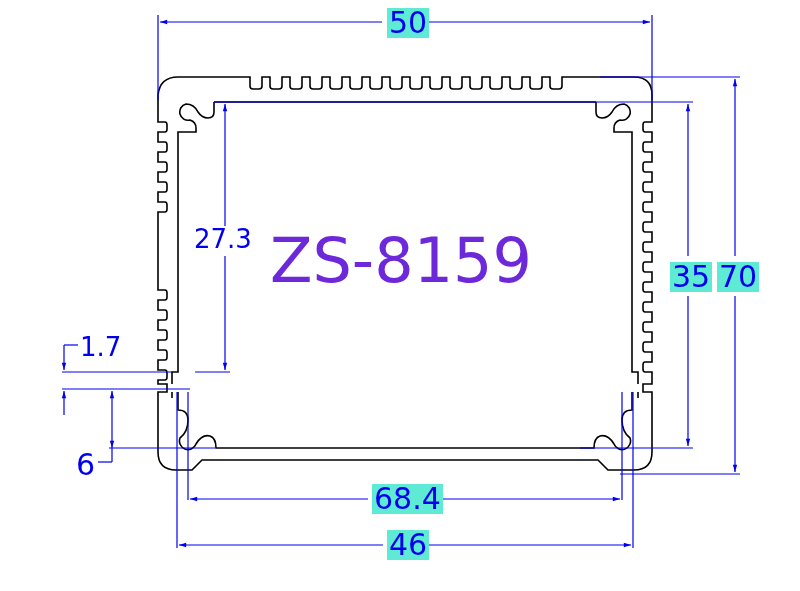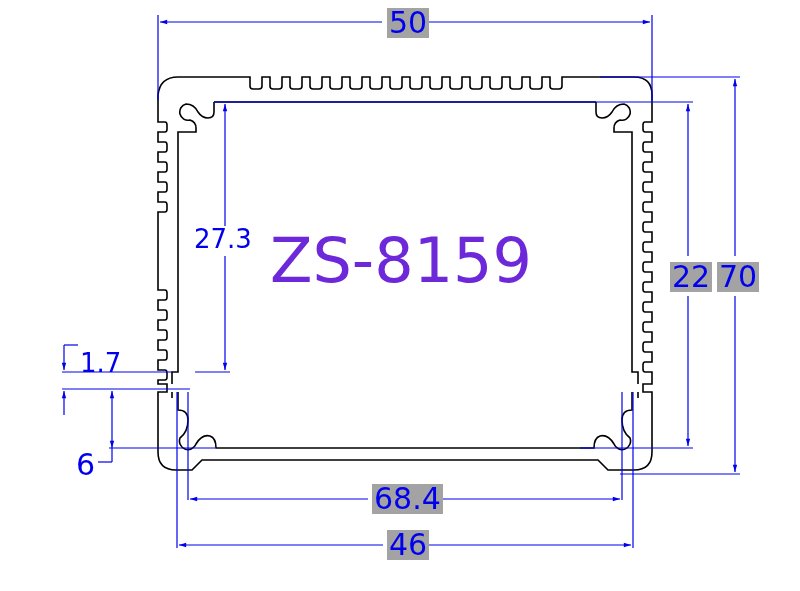--- a/index.html
+++ b/index.html
@@ -1,18 +1,18 @@
 <!DOCTYPE html>
 <html><head>
 <meta charset="utf-8">
 <style>
   html, body { margin:0; padding:0; background:#ffffff; }
   body { width:800px; height:591px; position:relative; overflow:hidden; font-family:"DejaVu Sans", sans-serif; }
   svg { position:absolute; left:0; top:0; }
-  .dimtext { position:absolute; color:#0000ee; font-family:"DejaVu Sans", sans-serif; font-size:30px; line-height:1; background:#a3a3a3; white-space:nowrap; }
+  .dimtext { position:absolute; color:#0000ee; font-family:"DejaVu Sans", sans-serif; font-size:30px; line-height:1; background:#5eead4; white-space:nowrap; }
   .dimtext.small { font-size:26px; }
   .model { position:absolute; color:#6d28d9; font-family:"DejaVu Sans", sans-serif; font-size:62px; line-height:1; white-space:nowrap; }
 </style>
 </head>
 <body>
 
 <svg width="800" height="591" viewBox="0 0 800 591">
   <defs>
     <marker id="arr" viewBox="0 0 10 10" refX="10" refY="5" markerWidth="10" markerHeight="6" orient="auto-start-reverse">
       <path d="M0,2 L10,5 L0,8 z" fill="#0000ee"></path>
@@ -120,18 +120,18 @@
 
     <line x1="179" y1="545" x2="383" y2="545" marker-start="url(#arr)"></line>
     <line x1="428" y1="545" x2="631" y2="545" marker-end="url(#arr)"></line>
   </g>
 </svg>
 
 <div class="model" style="left:270px; top:230px;">ZS-8159</div>
 
 <div class="dimtext" style="left:387px; top:8px; padding:0 2px;">50</div>
 <div class="dimtext" style="left:717px; top:262px; padding:0 2px;">70</div>
-<div class="dimtext" style="left:670px; top:262px; padding:0 2px;">22</div>
+<div class="dimtext" style="left:670px; top:262px; padding:0 2px;">35</div>
 <div class="dimtext small" style="left:193px; top:226px; padding:0 1px; background:transparent;text-align:center;">27.3</div>
-<div class="dimtext small" style="left:80px; top:334px; background:transparent;margin-top:16px;">1.7</div>
+<div class="dimtext small" style="left:80px; top:334px; background:transparent;">1.7</div>
 <div class="dimtext" style="left:76px; top:450px; background:transparent;">6</div>
 <div class="dimtext" style="left:372px; top:484px; padding:0 2px;">68.4</div>
 <div class="dimtext" style="left:387px; top:530px; padding:0 2px;">46</div>
 
 </body></html>

